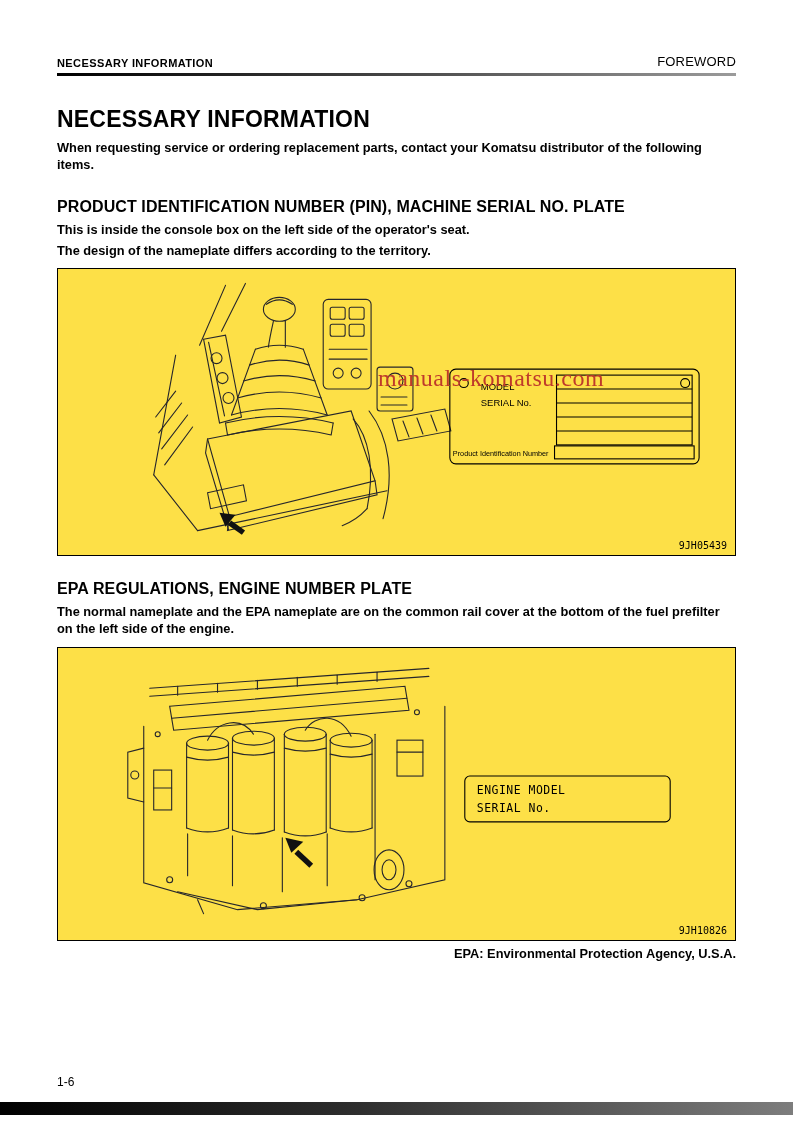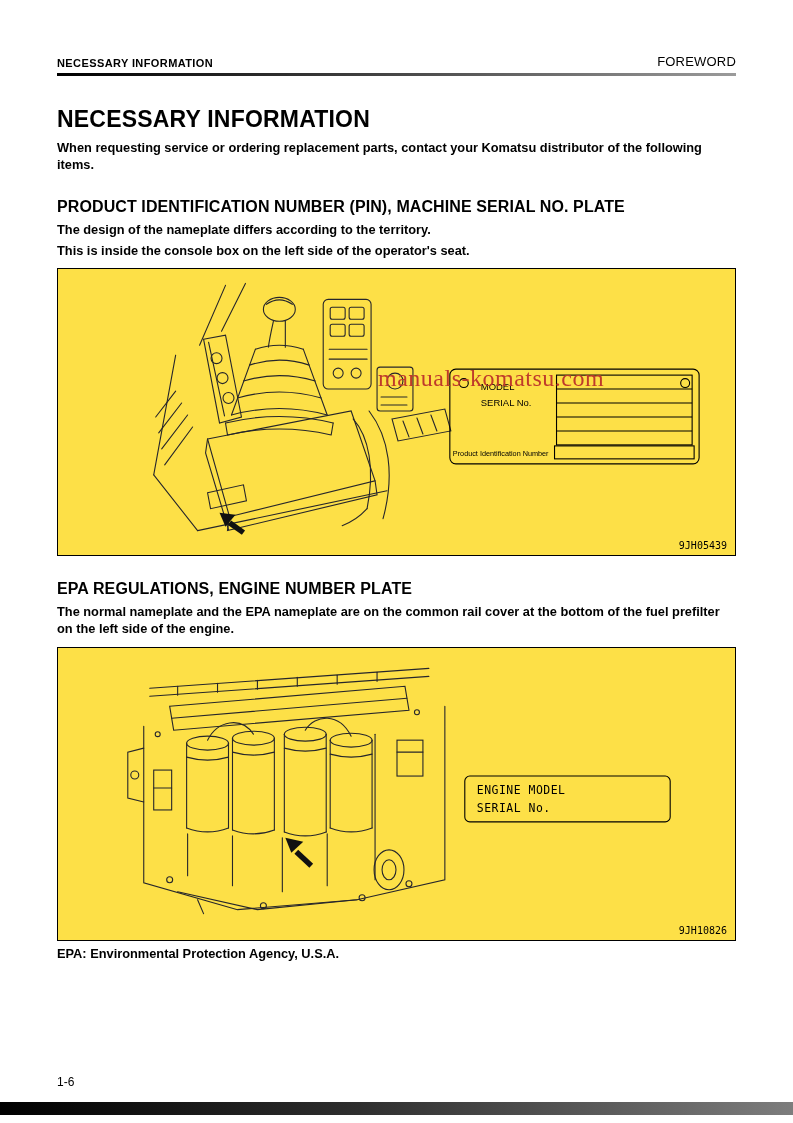--- a/index.html
+++ b/index.html
@@ -35,21 +35,21 @@
   .arrow-head { fill:#111; stroke:none; }
   .arrow-shaft { stroke:#111; stroke-width:5.5; fill:none; }
 
   .figure-code { position:absolute; right:8px; bottom:4px;
     font-family:"DejaVu Sans Mono",monospace; font-size:10px;text-align:center; }
 
   .watermark { position:absolute; left:320px; top:96px;
     font-family:Liberation Serif, serif; font-size:24px; letter-spacing:0.5px;
     color:#bf3a2b; white-space:nowrap; z-index:5; }
 
-  .epa-note { margin-top:12px; }
+  .epa-note { margin-top:12px;text-align:right; }
 
   .page-number { position:absolute; left:57px; bottom:34px; font-size:12px; }
   .footer-bar { position:absolute; left:0; right:0; bottom:8px; height:13px;
     background:linear-gradient(to right,#000 0%, #2e2e2e 45%, #7d7d7d 100%); }
 </style>
 </head>
 <body>
 
 <div class="page">
   <div class="content">
@@ -57,22 +57,22 @@
     <div class="doc-header">
       <span class="hl">NECESSARY INFORMATION</span>
       <span class="hr">FOREWORD</span>
     </div>
     <div class="header-rule"></div>
 
     <h1 class="page-title">NECESSARY INFORMATION</h1>
     <p class="body-text">When requesting service or ordering replacement parts, contact your Komatsu distributor of the following items.</p>
 
     <h2 class="section-heading">PRODUCT IDENTIFICATION NUMBER (PIN), MACHINE SERIAL NO. PLATE</h2>
+    <p class="body-text">This is inside the console box on the left side of the operator's seat.</p>
     <p class="body-text">The design of the nameplate differs according to the territory.</p>
-    <p class="body-text">This is inside the console box on the left side of the operator's seat.</p>
 
     <div class="figure-box" id="figure-pin">
       <svg class="fig-svg" viewBox="0 0 679 286">
 
         <g class="sk">
           <path d="M168,16 L142,76"></path>
           <path d="M188,14 L164,62"></path>
           <path d="M118,86 L96,206"></path>
           <path d="M98,148 L118,122"></path>
             <path d="M101,164 L124,134"></path>

